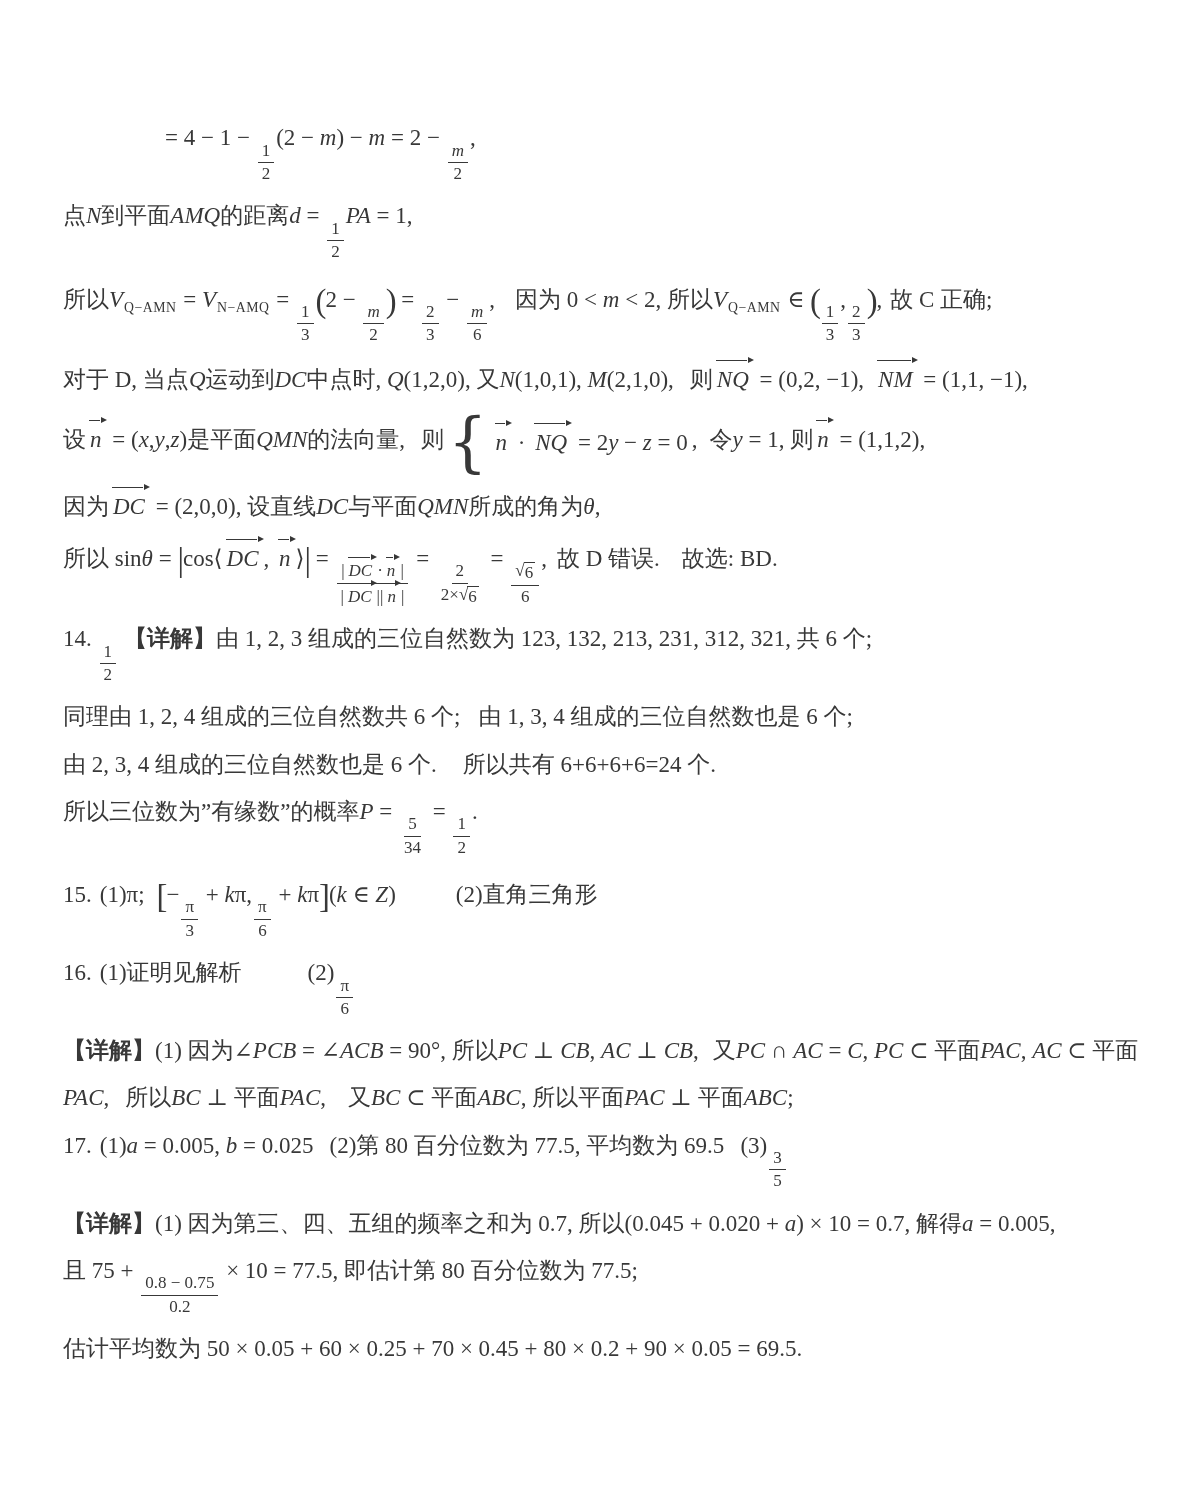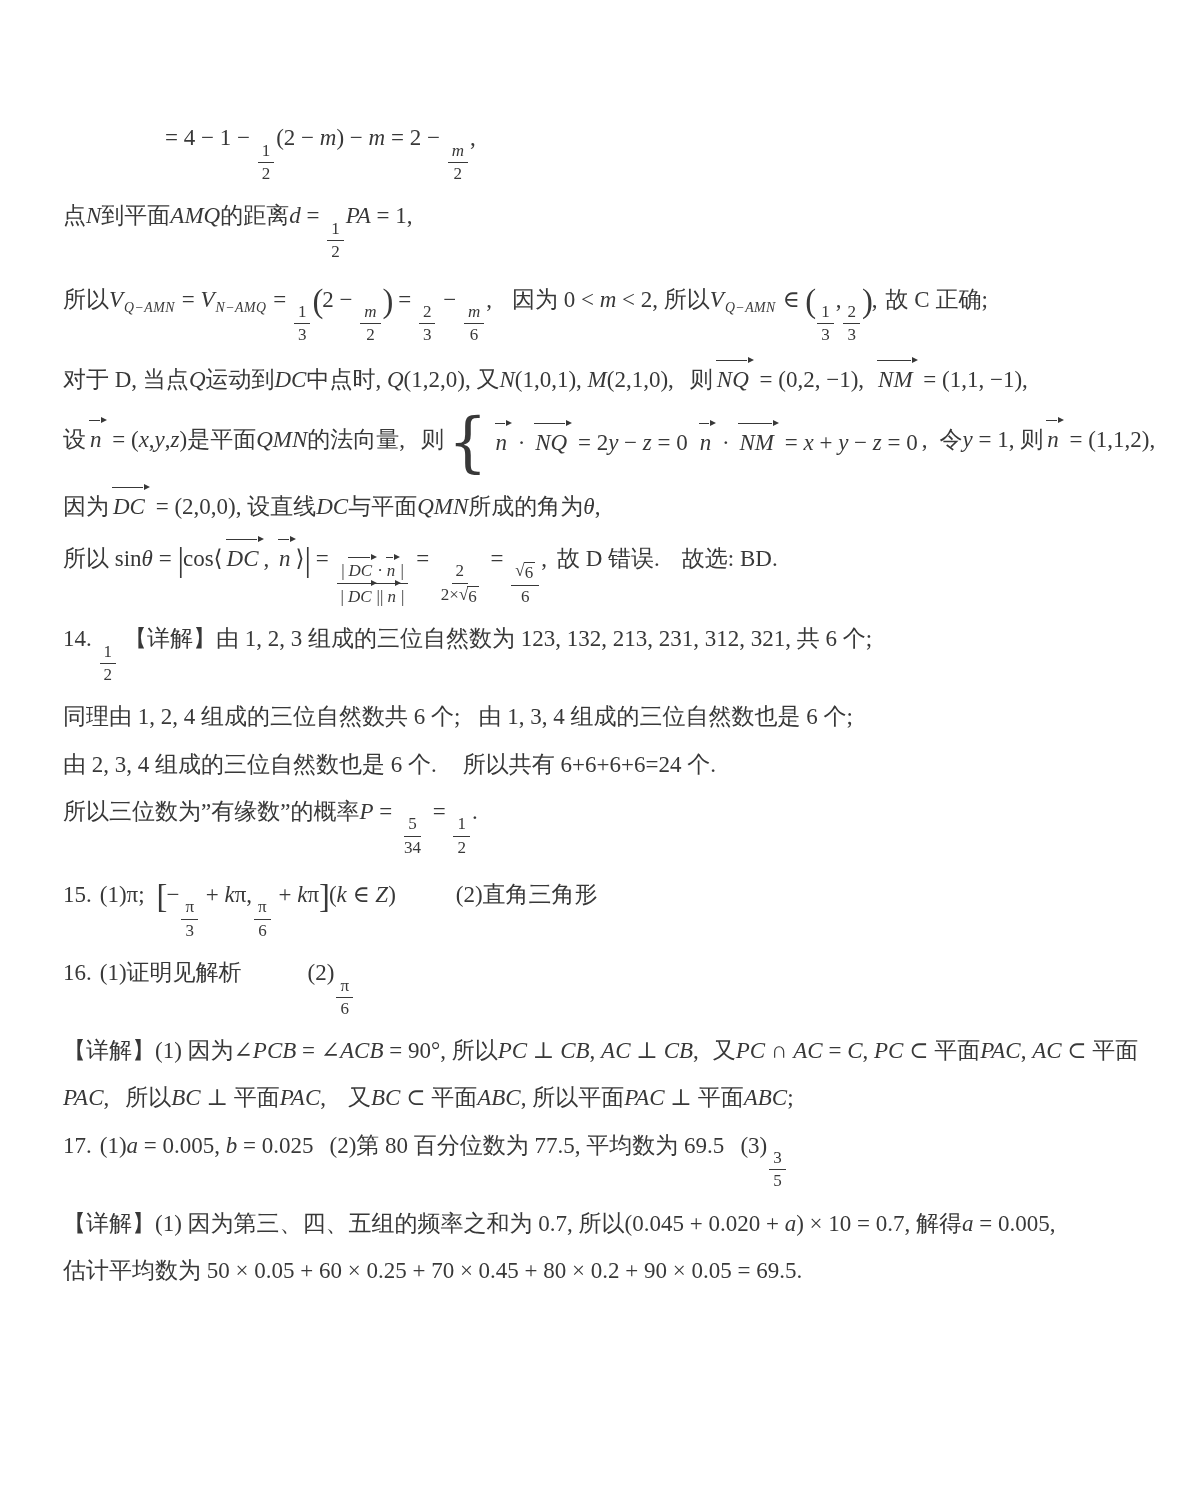--- a/index.html
+++ b/index.html
@@ -8,23 +8,23 @@
     width:1200px;height:1493px;overflow:hidden;
     font-family:"Liberation Serif","DejaVu Serif",serif;
     font-size:23px;color:#383838;
   }
   main{box-sizing:border-box;width:1200px;height:1493px;overflow:hidden;
        padding:122px 30px 0 63px;background:#ffffff;}
   .line{margin:0 0 16px 0;line-height:1.35;white-space:nowrap;}
   
   .v{font-style:italic;}
   
-  .b{font-weight:400;}
+  .b{font-weight:700;}
   
-  .msub{font-size:0.6em;font-style:italic;vertical-align:-0.4em;margin:0 1px 12px 1px;letter-spacing:0.5px;}
+  .msub{font-size:0.6em;vertical-align:-0.4em;margin:0 1px 12px 1px;letter-spacing:0.5px;}
   
   .sp{display:inline-block;height:1px;}
   
   .big-d{font-size:1.42em;vertical-align:-0.16em;font-weight:400;letter-spacing:-1px;}
   
   .frac{display:inline-flex;flex-direction:column;align-items:center;text-align:center;
         vertical-align:-0.62em;font-size:0.74em;line-height:1.2;margin:0 2px;}
   .frac > .num{border-bottom:1.4px solid currentColor;padding:0 4px 1px;}
   .frac > .den{padding:1px 4px 0;}
   
@@ -75,21 +75,20 @@
           <span class="den">3</span>
         </span>,<span class="frac">
           <span class="num">2</span>
           <span class="den">3</span>
         </span><span class="big-d">)</span>,<span class="sp" style="width: 8px;"></span>故 C 正确;</div>
       <div class="line">对于 D, 当点<span class="v">Q</span>运动到<span class="v">DC</span>中点时, <span class="v">Q</span>(1,2,0), 又<span class="v">N</span>(1,0,1), <span class="v">M</span>(2,1,0),<span class="sp" style="width: 16px;"></span>则<span class="vec"><span class="v">NQ</span></span> = (0,2, −1),<span class="sp" style="width: 10px;"></span><span class="vec"><span class="v">NM</span></span> = (1,1, −1),</div>
       <div class="line">设<span class="vec"><span class="v">n</span></span> = (<span class="v">x</span>,<span class="v">y</span>,<span class="v">z</span>)是平面<span class="v">QMN</span>的法向量,<span class="sp" style="width: 16px;"></span>则<span class="cases">
           <span class="brace">{</span>
           <span class="rows">
             <span class="row"><span class="vec"><span class="v">n</span></span> · <span class="vec"><span class="v">NQ</span></span> = 2<span class="v">y</span> − <span class="v">z</span> = 0</span>
-            <span class="row"><span class="vec"><span class="v">n</span></span> · <span class="vec"><span class="v">NM</span></span> = <span class="v">x</span> + <span class="v">y</span> − <span class="v">z</span> = 0</span>
           </span>
         </span>,<span class="sp" style="width: 12px;"></span>令<span class="v">y</span> = 1, 则<span class="vec"><span class="v">n</span></span> = (1,1,2),</div>
       <div class="line">因为<span class="vec"><span class="v">DC</span></span> = (2,0,0), 设直线<span class="v">DC</span>与平面<span class="v">QMN</span>所成的角为<span class="v">θ</span>,</div>
       <div class="line">所以 sin<span class="v">θ</span> = <span class="big-d">|</span>cos⟨<span class="vec"><span class="v">DC</span></span>, <span class="vec"><span class="v">n</span></span>⟩<span class="big-d">|</span> = <span class="frac">
           <span class="num">|<span class="vec"><span class="v">DC</span></span>·<span class="vec"><span class="v">n</span></span>|</span>
           <span class="den">|<span class="vec"><span class="v">DC</span></span>||<span class="vec"><span class="v">n</span></span>|</span>
         </span> = <span class="frac">
           <span class="num">2</span>
           <span class="den">2×<span class="sqrt">
               <span class="rsign">√</span>
@@ -126,15 +125,19 @@
           <span class="num">π</span>
           <span class="den">6</span>
         </span></div>
       <div class="line"><span class="b">【详解】</span>(1) 因为∠<span class="v">PCB</span> = ∠<span class="v">ACB</span> = 90°, 所以<span class="v">PC</span> ⊥ <span class="v">CB</span>, <span class="v">AC</span> ⊥ <span class="v">CB</span>,<span class="sp" style="width: 14px;"></span>又<span class="v">PC</span> ∩ <span class="v">AC</span> = <span class="v">C</span>, <span class="v">PC</span> ⊂ 平面<span class="v">PAC</span>, <span class="v">AC</span> ⊂ 平面</div>
       <div class="line"><span class="v">PAC</span>,<span class="sp" style="width: 16px;"></span>所以<span class="v">BC</span> ⊥ 平面<span class="v">PAC</span>,<span class="sp" style="width: 22px;"></span>又<span class="v">BC</span> ⊂ 平面<span class="v">ABC</span>, 所以平面<span class="v">PAC</span> ⊥ 平面<span class="v">ABC</span>;</div>
       <div class="line">17.<span class="sp" style="width: 8px;"></span>(1)<span class="v">a</span> = 0.005, <span class="v">b</span> = 0.025<span class="sp" style="width: 16px;"></span>(2)第 80 百分位数为 77.5, 平均数为 69.5<span class="sp" style="width: 16px;"></span>(3)<span class="frac">
           <span class="num">3</span>
           <span class="den">5</span>
         </span></div>
       <div class="line"><span class="b">【详解】</span>(1) 因为第三、四、五组的频率之和为 0.7, 所以(0.045 + 0.020 + <span class="v">a</span>) × 10 = 0.7, 解得<span class="v">a</span> = 0.005,</div>
+      <div class="line">且 75 + <span class="frac">
+          <span class="num">0.8 − 0.75</span>
+          <span class="den">0.2</span>
+        </span> × 10 = 77.5, 即估计第 80 百分位数为 77.5;</div>
       <div class="line">估计平均数为 50 × 0.05 + 60 × 0.25 + 70 × 0.45 + 80 × 0.2 + 90 × 0.05 = 69.5.</div>
     </div>
 </main>
 
 </body></html>

